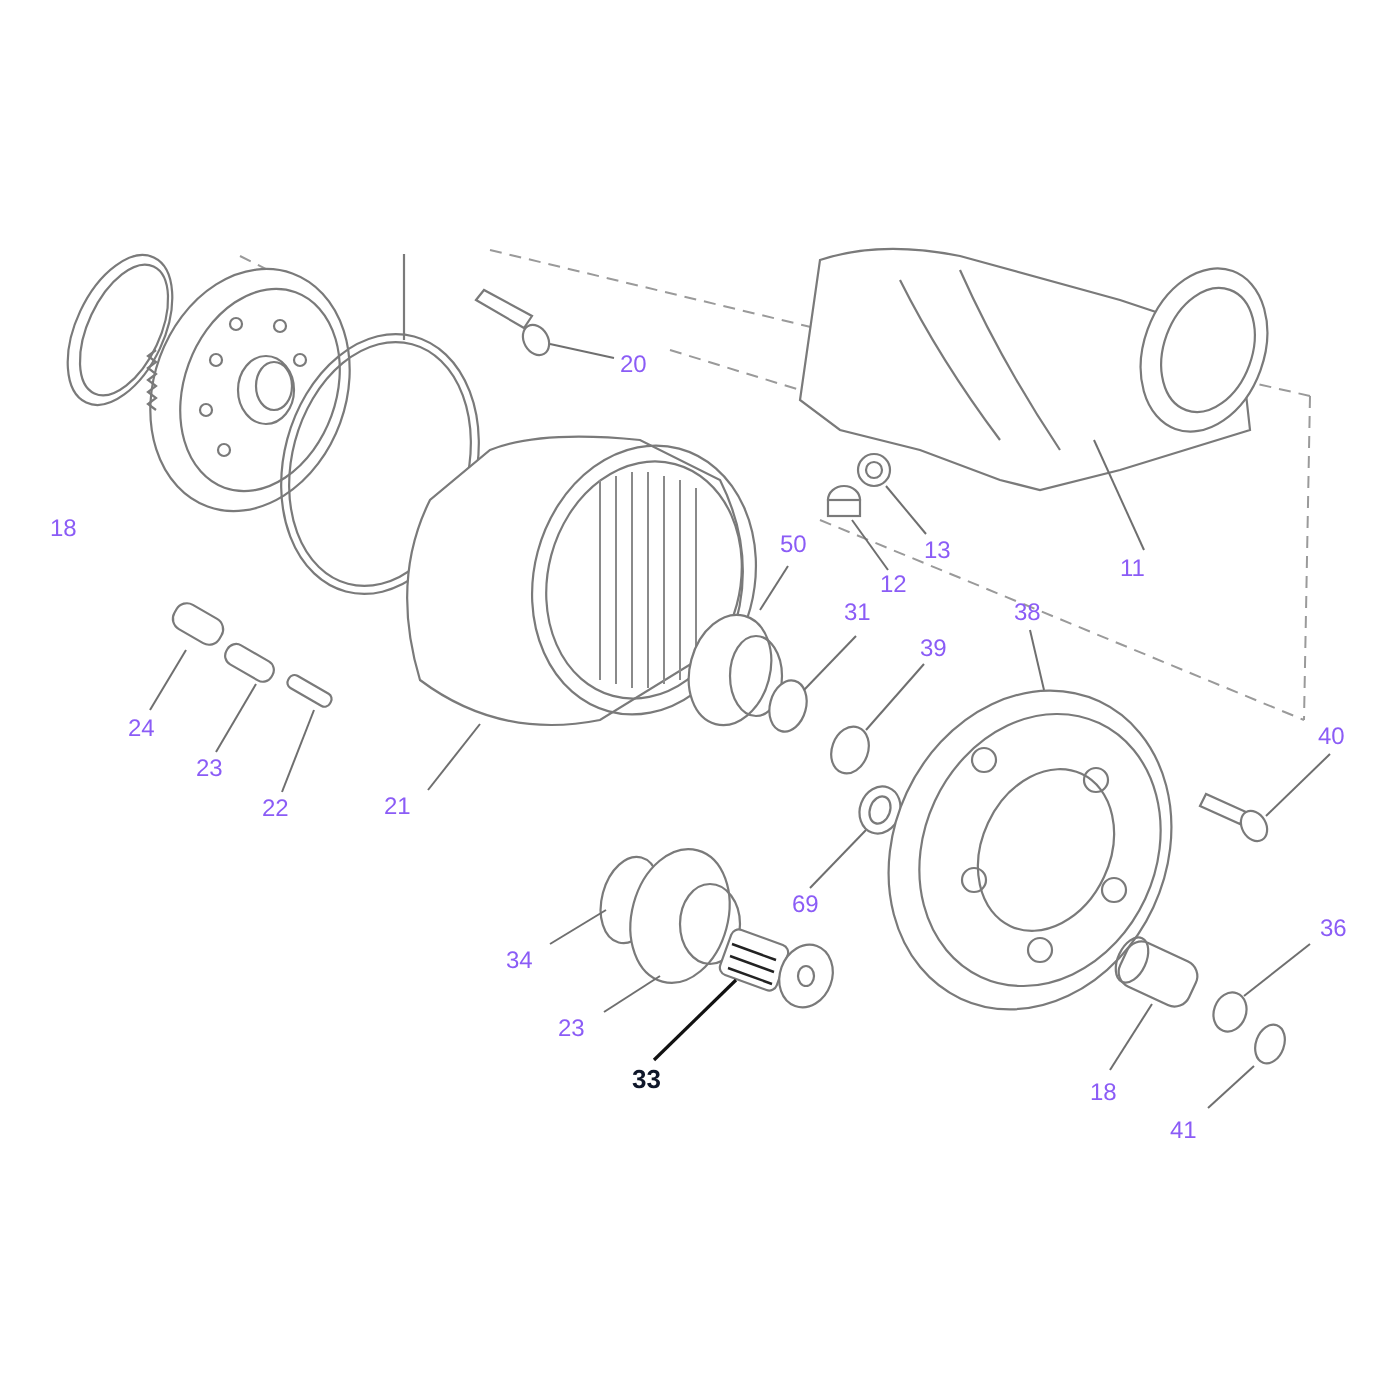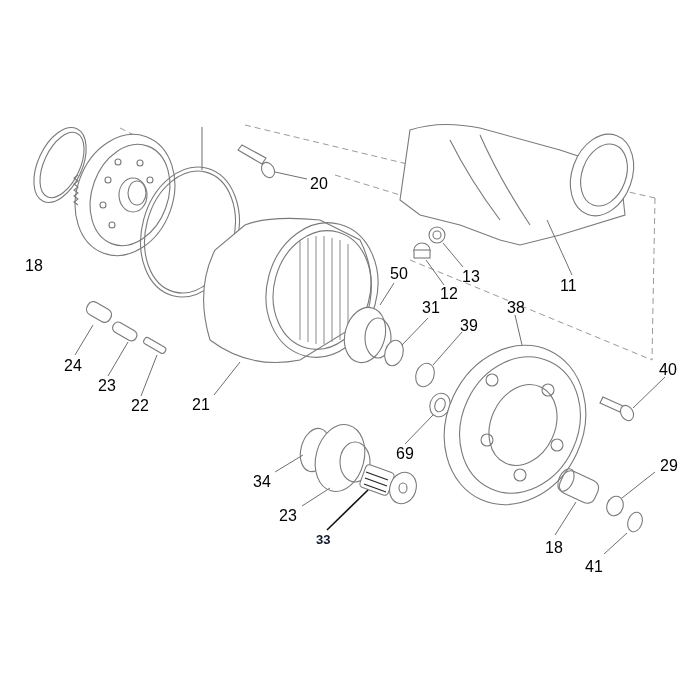--- a/index.html
+++ b/index.html
@@ -1,18 +1,18 @@
 <!DOCTYPE html>
 <html><head>
   <meta charset="utf-8">
   <style>
     html, body { margin: 0; padding: 0; background: #ffffff; }
     body { width: 700px; height: 700px; position: relative; overflow: hidden; font-family: "Liberation Sans", sans-serif; }
     #diagram { position: absolute; left: 0; top: 0; width: 700px; height: 700px; }
-    .part-label { position: absolute; font-size: 16px; color: #000000; font-family: "Liberation Sans", sans-serif; line-height: 1; cursor: pointer; }
+    .part-label { position: absolute; font-size: 12px; color: #8b5cf6; font-family: "Liberation Sans", sans-serif; line-height: 1; cursor: pointer; }
     .part-label.active { color: #0f172a; font-weight: bold; font-size: 13px; }
     svg .ln { stroke: #7a7a7a; stroke-width: 1.1; fill: none; }
     svg .ldr { stroke: #6f6f6f; stroke-width: 1; fill: none; }
     svg .ldr-active { stroke: #111; stroke-width: 1.6; fill: none; }
     svg .dash { stroke: #9a9a9a; stroke-width: 1; fill: none; stroke-dasharray: 6 4; }
     svg .fillw { fill: #fff; stroke: #7a7a7a; stroke-width: 1.1; }
   </style>
 </head>
 <body>
 
@@ -193,19 +193,19 @@
   <span class="part-label" style="left:192px;top:397px">21</span>
   <span class="part-label" style="left:131px;top:398px">22</span>
   <span class="part-label" style="left:98px;top:378px">23</span>
   <span class="part-label" style="left:64px;top:358px">24</span>
   <span class="part-label" style="left:390px;top:266px">50</span>
   <span class="part-label" style="left:422px;top:300px">31</span>
   <span class="part-label" style="left:279px;top:508px">23</span>
   <span class="part-label active" style="left:316px;top:533px">33</span>
   <span class="part-label" style="left:253px;top:474px">34</span>
   <span class="part-label" style="left:545px;top:540px">18</span>
-  <span class="part-label" style="left:660px;top:458px">29</span>
+  <span class="part-label" style="left:660px;top:458px">36</span>
   <span class="part-label" style="left:396px;top:446px">69</span>
   <span class="part-label" style="left:507px;top:300px">38</span>
   <span class="part-label" style="left:460px;top:318px">39</span>
   <span class="part-label" style="left:659px;top:362px">40</span>
   <span class="part-label" style="left:585px;top:559px">41</span>
 </div>
 
 </body></html>

